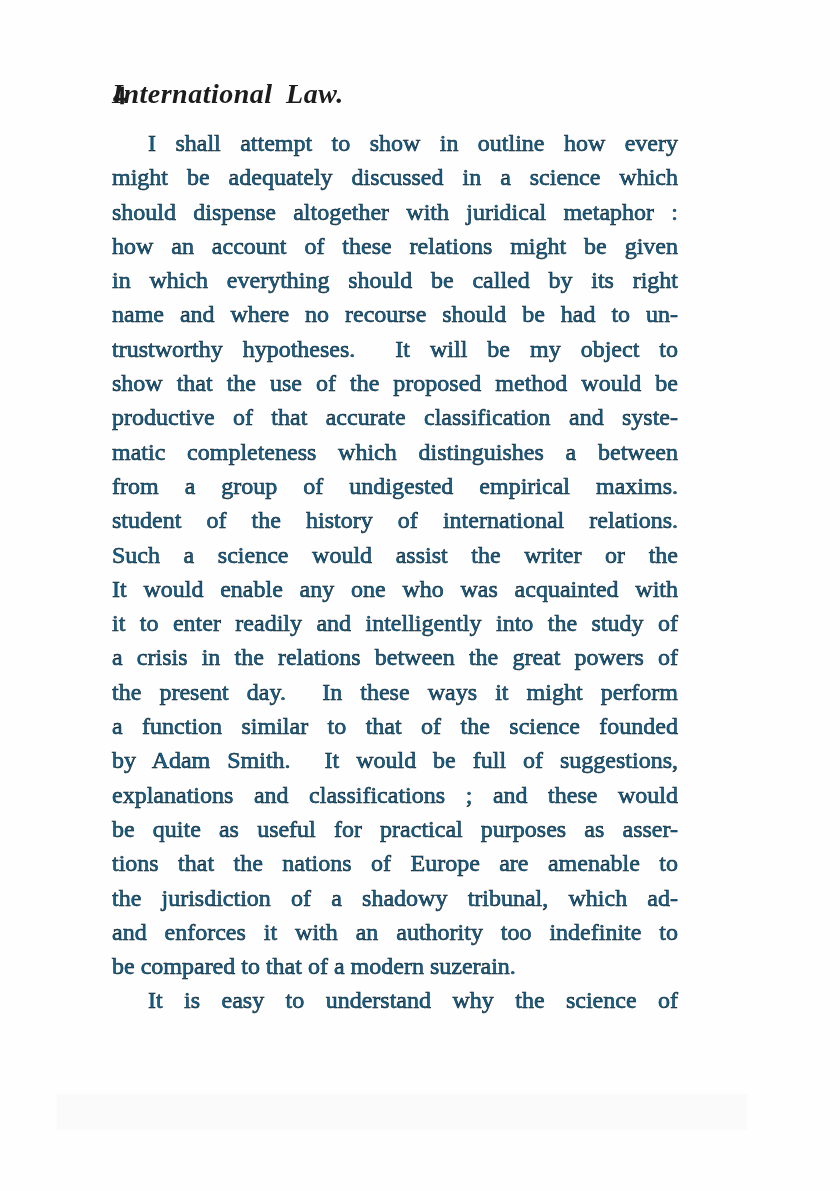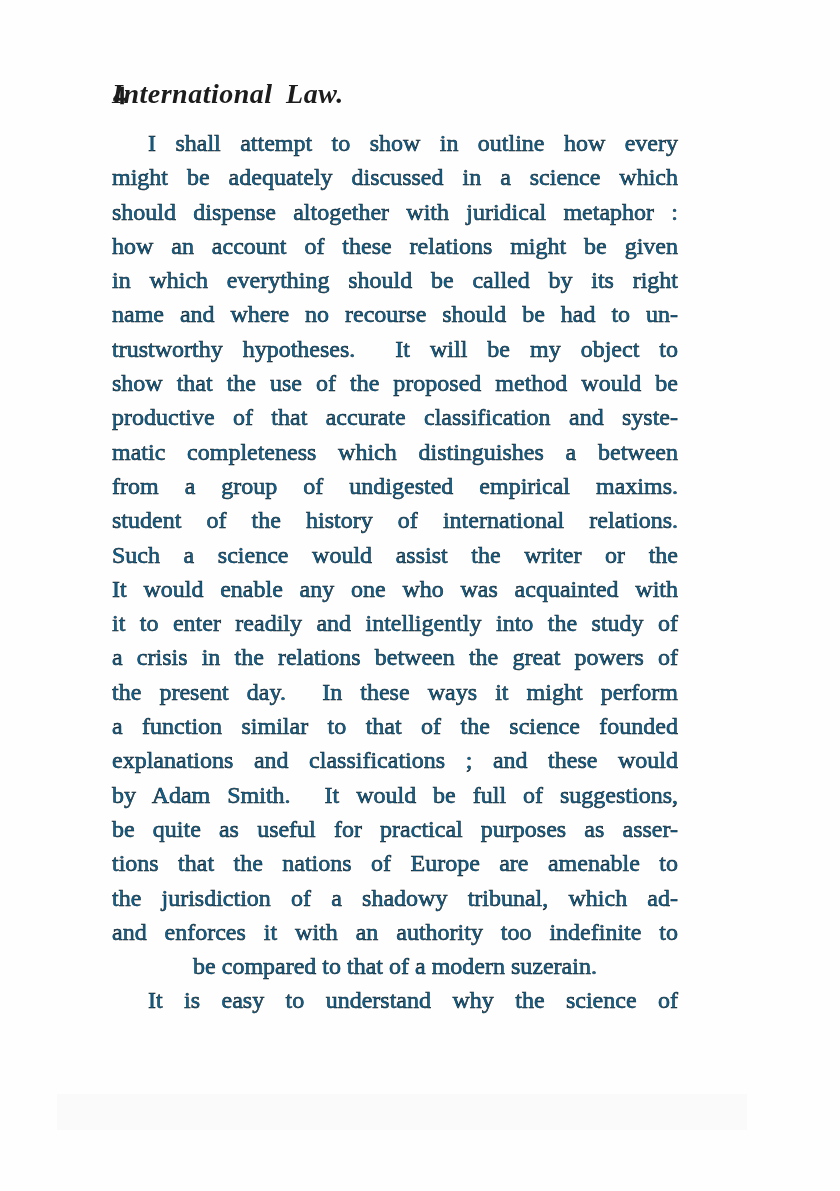--- a/index.html
+++ b/index.html
@@ -61,21 +61,21 @@
     top: 126px;
     width: 566px;
     color: #0369a1;
     font-size: 24px;
     -webkit-text-stroke: 0.55px #1b1b1b;
   }
   .line {
     line-height: 34.3px;
     height: 34.3px;
     white-space: pre-wrap;
-    text-align: center;
+    text-align: left;
   }
   .line.justify {
     text-align: justify;
     text-align-last: justify;
   }
   .line.indent {
     text-indent: 36px;
   }
 </style>
 </head>
@@ -101,22 +101,22 @@
       <div class="line justify">productive of that accurate classification and syste-</div>
       <div class="line justify">matic completeness which distinguishes a between</div>
       <div class="line justify">from a group of undigested empirical maxims.</div>
       <div class="line justify">student of the history of international relations.</div>
       <div class="line justify">Such a science would assist the writer or the</div>
       <div class="line justify">It would enable any one who was acquainted with</div>
       <div class="line justify">it to enter readily and intelligently into the study of</div>
       <div class="line justify">a crisis in the relations between the great powers of</div>
       <div class="line justify">the present day.  In these ways it might perform</div>
       <div class="line justify">a function similar to that of the science founded</div>
+      <div class="line justify">by Adam Smith.  It would be full of suggestions,</div>
       <div class="line justify">explanations and classifications ; and these would</div>
-      <div class="line justify">by Adam Smith.  It would be full of suggestions,</div>
       <div class="line justify">be quite as useful for practical purposes as asser-</div>
       <div class="line justify">tions that the nations of Europe are amenable to</div>
       <div class="line justify">the jurisdiction of a shadowy tribunal, which ad-</div>
       <div class="line justify">and enforces it with an authority too indefinite to</div>
       <div class="line">be compared to that of a modern suzerain.</div>
       <div class="line justify indent">It is easy to understand why the science of</div>
     </div>
 </div>
 
 </body></html>

